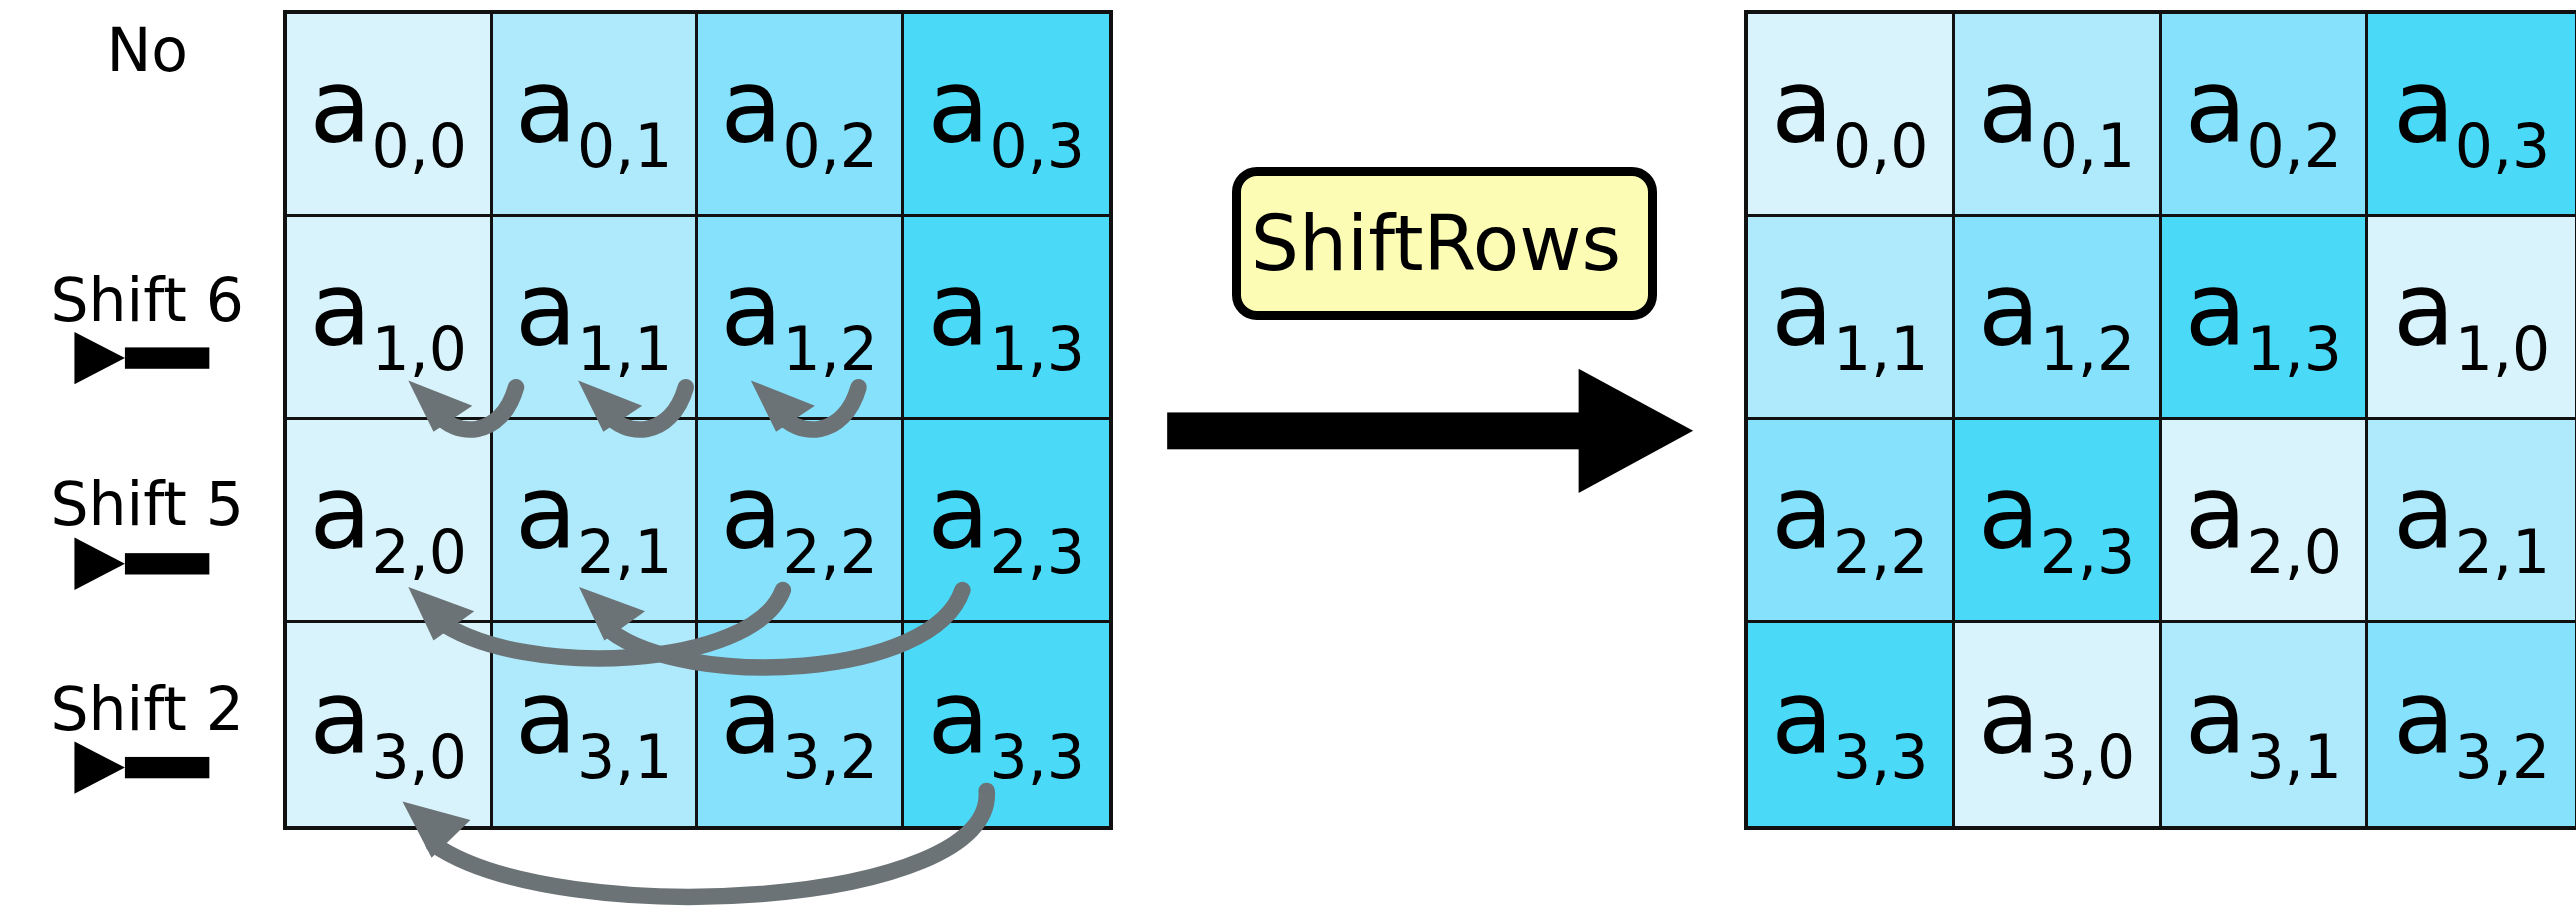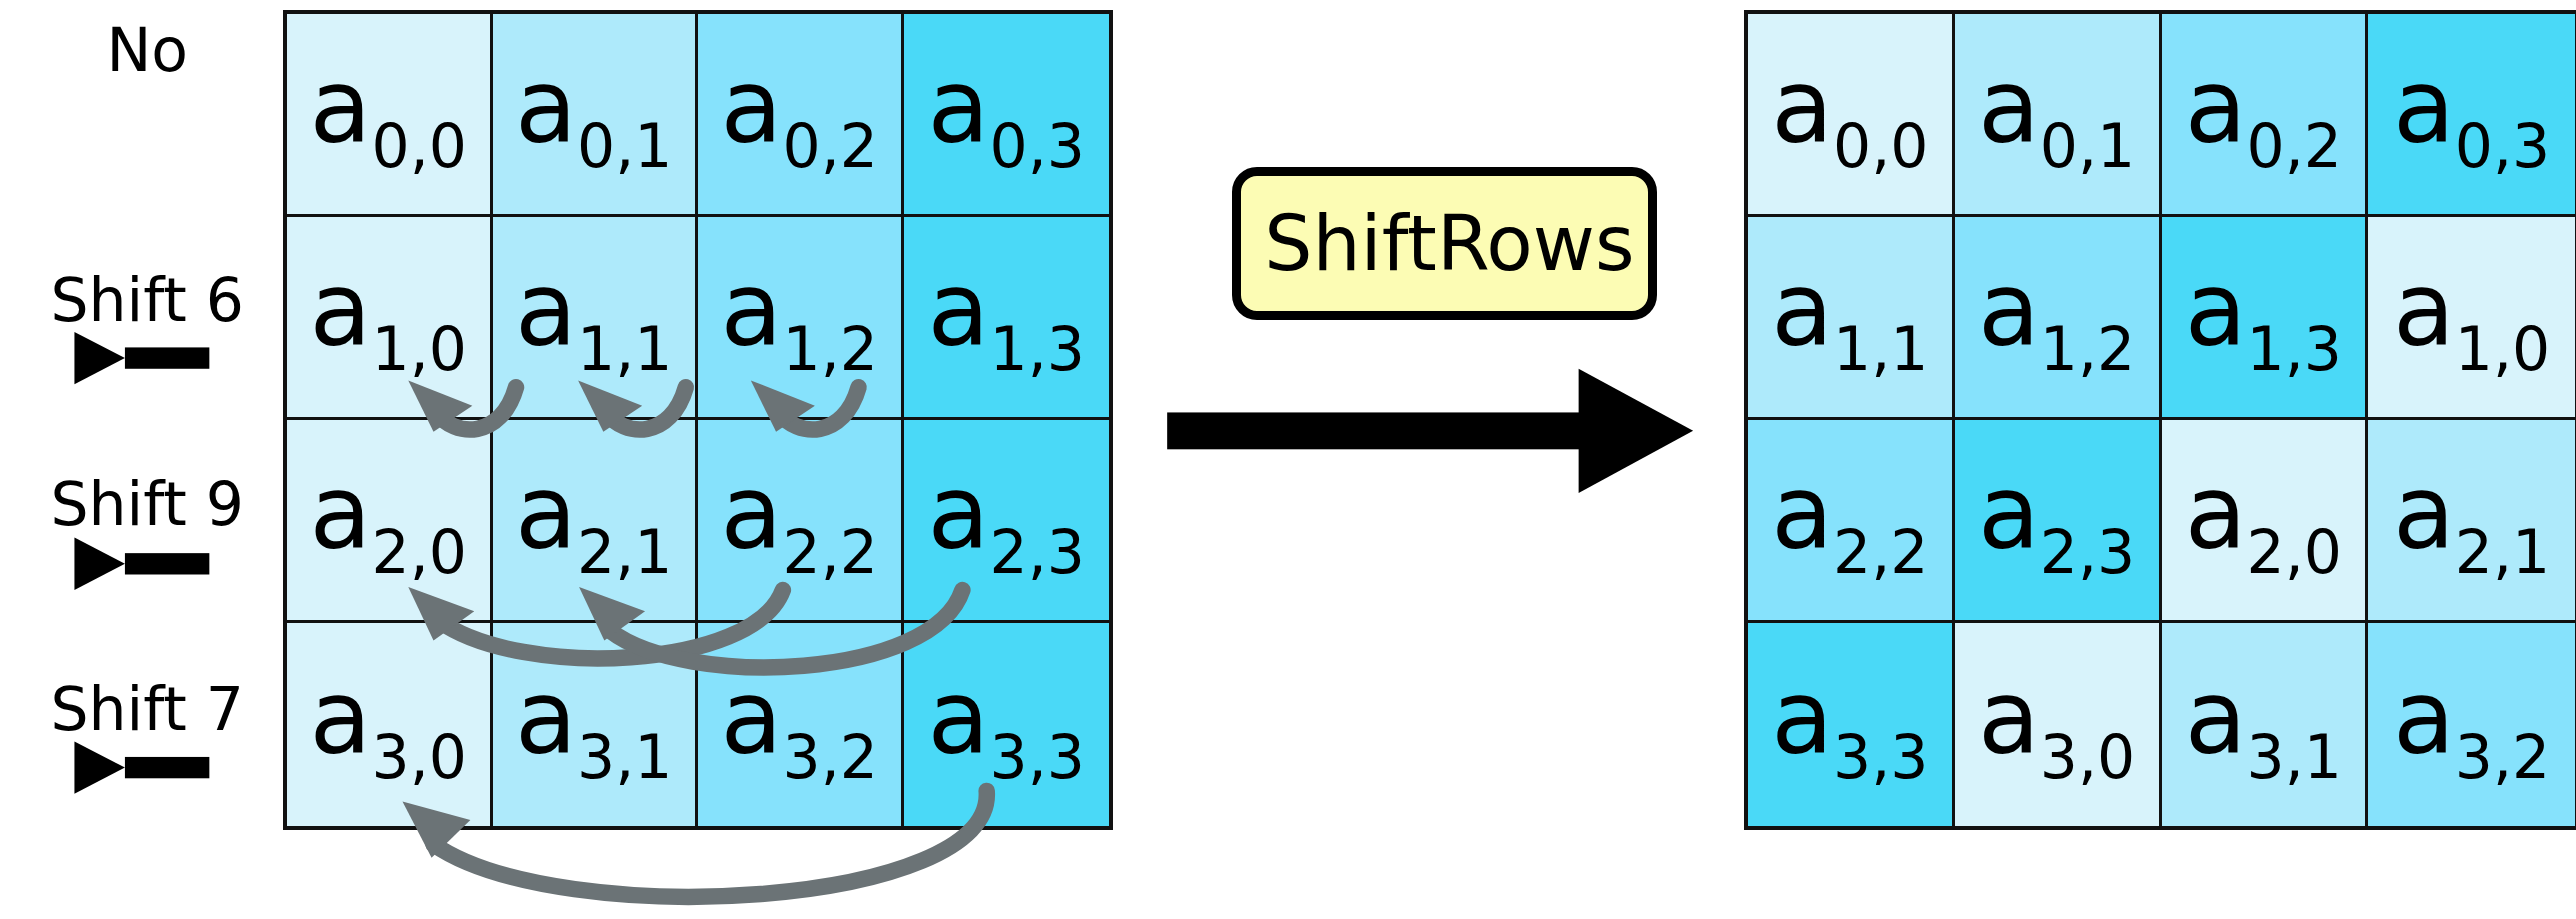--- a/index.html
+++ b/index.html
@@ -50,25 +50,25 @@
 
   <div class="rowlabel two-line" id="lab0" style="left:9.7px;top:19.4px;width:243px;">
     <div>No</div>
   </div>
 
   <div class="rowlabel" id="lab1" style="left:9.7px;top:270px;width:243px;">
     <span>Shift 6</span>
   </div>
 
   <div class="rowlabel" id="lab2" style="left:9.7px;top:474px;width:243px;">
-    <span>Shift 9</span>
+    <span>Shift 5</span>
   </div>
 
   <div class="rowlabel" id="lab3" style="left:9.7px;top:679px;width:243px;">
-    <span>Shift 7</span>
+    <span>Shift 2</span>
   </div>
 
   <div class="grid" id="grid-in" style="left:267px;top:9.7px;width:830px;height:820px;">
       <div class="cell" style="background: rgb(216, 243, 251);">
         <span class="cellTxt">
           <span class="base">a</span>
           <span class="sub">0,0</span>
         </span>
       </div>
       <div class="cell" style="background: rgb(174, 234, 251);">
@@ -156,21 +156,21 @@
         </span>
       </div>
       <div class="cell lastcol lastrow" style="background: rgb(74, 217, 247);">
         <span class="cellTxt">
           <span class="base">a</span>
           <span class="sub">3,3</span>
         </span>
       </div>
     </div>
 
-  <div id="shiftrows-box" style="left: 1216px; top: 167px; width: 425px; height: 153px; background: rgb(252, 252, 180); border-color: rgb(0, 0, 0); justify-content: center;">
+  <div id="shiftrows-box" style="left: 1216px; top: 167px; width: 425px; height: 153px; background: rgb(252, 252, 180); border-color: rgb(0, 0, 0);">
     <span id="shiftrows-label">ShiftRows</span>
   </div>
 
   <div class="grid" id="grid-out" style="left:1728px;top:9.7px;width:835px;height:820px;">
       <div class="cell" style="background: rgb(216, 243, 251);">
         <span class="cellTxt">
           <span class="base">a</span>
           <span class="sub">0,0</span>
         </span>
       </div>

